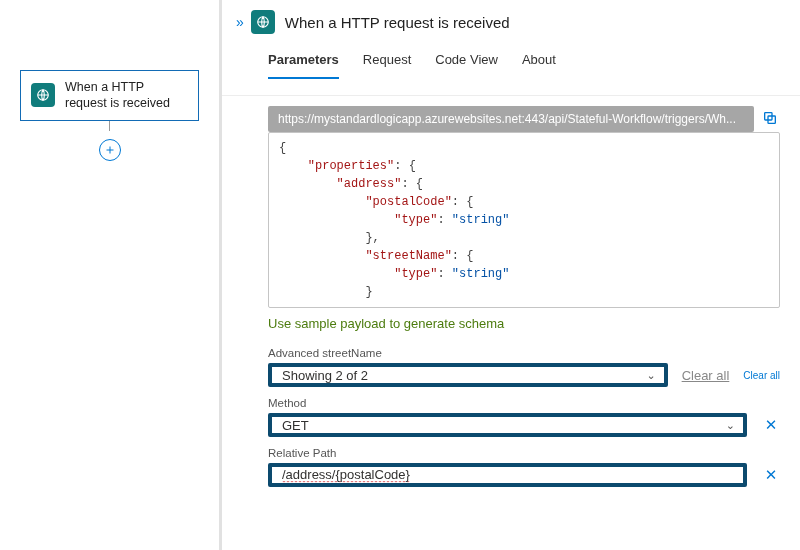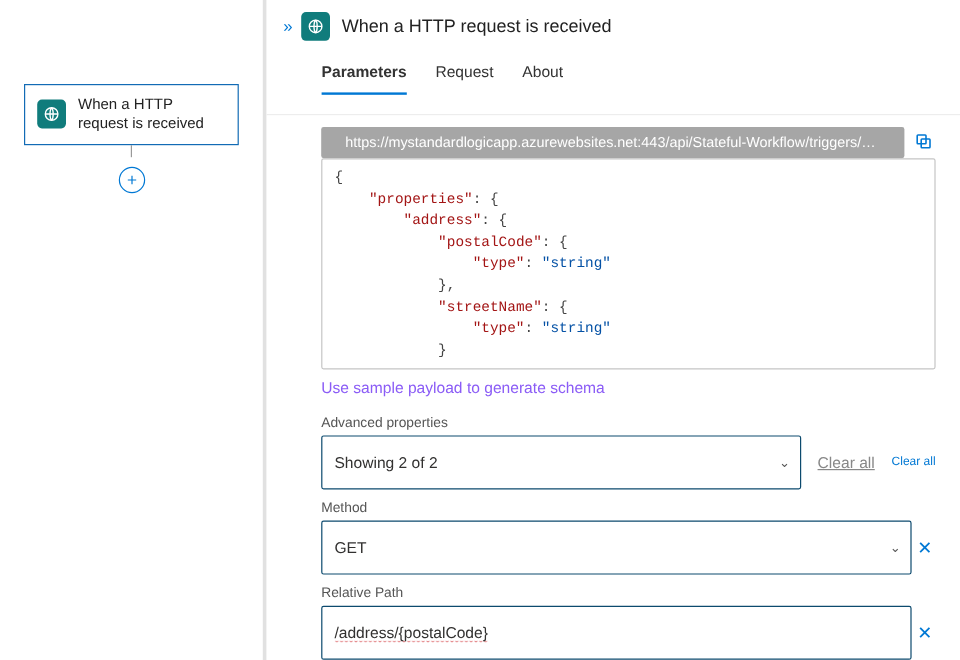--- a/index.html
+++ b/index.html
@@ -113,21 +113,21 @@
   .url-row {
     display: flex;
     align-items: center;
     gap: 8px;
   }
   .url-box {
     flex: 1;
     background: #a6a6a6;
     color: #fff;
     font-size: 12px;
-    padding: 6px 20px;
+    padding: 6px 10px;
     border-radius: 2px;
     white-space: nowrap;
     overflow: hidden;
     text-overflow: ellipsis;
   }
   .copy-icon-btn {
     width: 18px; height: 18px;
     color: #0078d4;
     cursor: pointer;
   }
@@ -142,56 +142,56 @@
     background: #fff;
     white-space: pre;
     overflow-x: auto;
     color: #333;
     position: relative;
   }
   .tok-brace { color: #444; }
   .tok-key { color: #a31515; }
   .tok-str { color: #0451a5; }
   .link {
-    color: #8b5cf6;
+    color: #4d7c0f;
     font-size: 13px;
     margin-top: 8px;
     display: inline-block;
     cursor: pointer;
   }
 
   .adv-row {
     display: flex;
     align-items: center;
     gap: 14px;
     margin-top: 4px;
   }
   .select-box, .input-box {
-    border: 1px solid #0c4a6e;
+    border: 4px solid #0c4a6e;
     border-radius: 2px;
     background: #fff;
-    height: 45px;
+    height: 24px;
     display: flex;
     align-items: center;
     padding: 0 10px;
     font-size: 13px;
     position: relative;
   }
   .select-box { flex: 1; cursor: pointer; }
   .select-box .chev {
     position: absolute; right: 8px; top: 50%; transform: translateY(-50%);
     color: #555; font-size: 11px;
   }
   .show-all { color: #888; text-decoration: underline; font-size: 13px; cursor: pointer; }
   .clear-all { color: #0078d4; font-size: 10px; cursor: pointer; }
 
   .param-row {
     display: flex;
     align-items: center;
-    gap: 2px;
+    gap: 15px;
     margin-top: 4px;
   }
   .param-row .select-box, .param-row .input-box { flex: 1; }
   .x-btn { color: #0078d4; font-size: 15px; cursor: pointer; width: 18px; text-align: center; }
   .squiggle {
     background-image: linear-gradient(45deg, transparent 65%, #d13438 80%, transparent 90%),
                       linear-gradient(-45deg, transparent 65%, #d13438 80%, transparent 90%);
     background-size: 4px 2px;
     background-repeat: repeat-x;
     background-position: bottom;
@@ -228,20 +228,21 @@
         <circle cx="12" cy="12" r="9"></circle>
           <path d="M3 12h18M12 3c3 3 3 15 0 18M12 3c-3 3-3 15 0 18"></path>
       </svg>
     </div>
     <div class="panel-title">When a HTTP request is received</div>
   </div>
 
   <div class="tabs">
     <div class="tab active">Parameters</div>
     <div class="tab">Request</div>
+    <div class="tab">Code View</div>
     <div class="tab">About</div>
   </div>
 
   <div class="panel-body">
 
     <div class="url-row">
       <div class="url-box">https://mystandardlogicapp.azurewebsites.net:443/api/Stateful-Workflow/triggers/Wh...</div>
       <span class="copy-icon-btn">
         <svg width="16" height="16" viewBox="0 0 24 24" fill="none" stroke="#0078d4" stroke-width="2">
           <rect x="9" y="9" width="11" height="11" rx="1"></rect>
@@ -254,21 +255,21 @@
     <span class="tok-key">"properties"</span><span class="tok-brace">: {</span>
         <span class="tok-key">"address"</span><span class="tok-brace">: {</span>
             <span class="tok-key">"postalCode"</span><span class="tok-brace">: {</span>
                 <span class="tok-key">"type"</span><span class="tok-brace">: </span><span class="tok-str">"string"</span>
             <span class="tok-brace">},</span>
             <span class="tok-key">"streetName"</span><span class="tok-brace">: {</span>
                 <span class="tok-key">"type"</span><span class="tok-brace">: </span><span class="tok-str">"string"</span>
             <span class="tok-brace">}</span></div>
     <span class="link">Use sample payload to generate schema</span>
 
-    <div class="field-label" style="margin-top:16px">Advanced properties</div>
+    <div class="field-label" style="margin-top:16px">Advanced streetName</div>
     <div class="adv-row">
       <div class="select-box">
         <span>Showing 2 of 2</span>
         <span class="chev">⌄</span>
       </div>
       <span class="show-all">Clear all</span>
       <span class="clear-all">Clear all</span>
     </div>
 
     <div class="field-label">Method</div>

